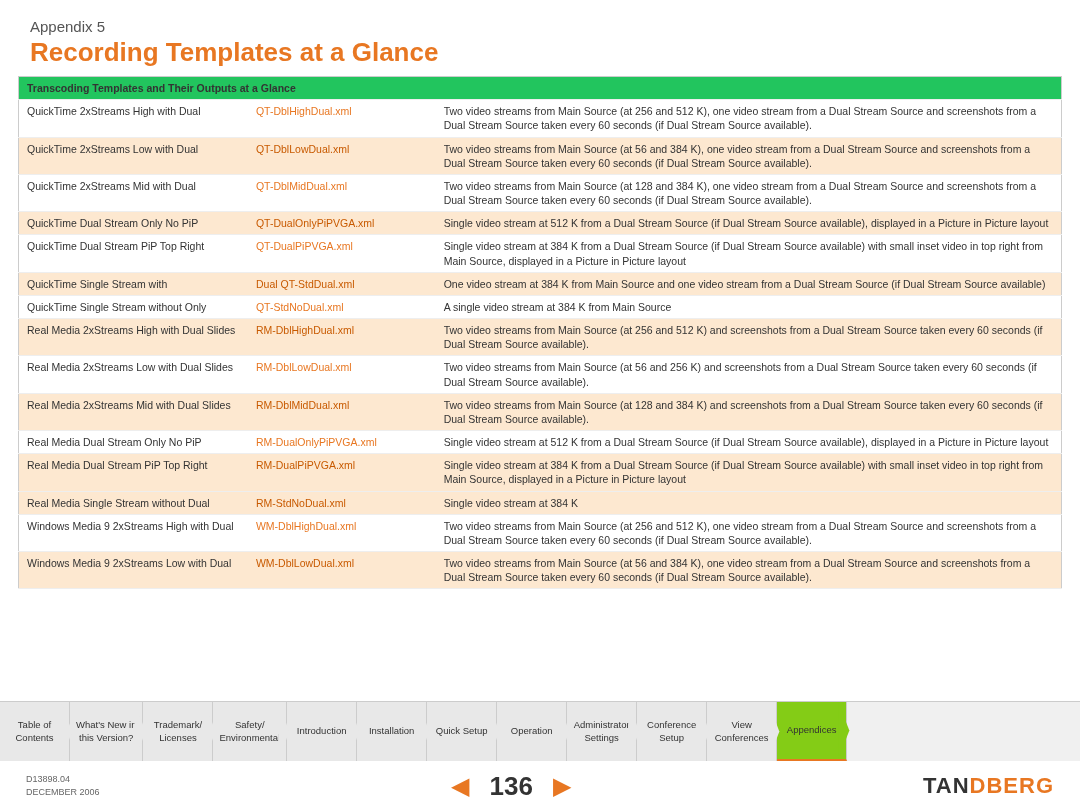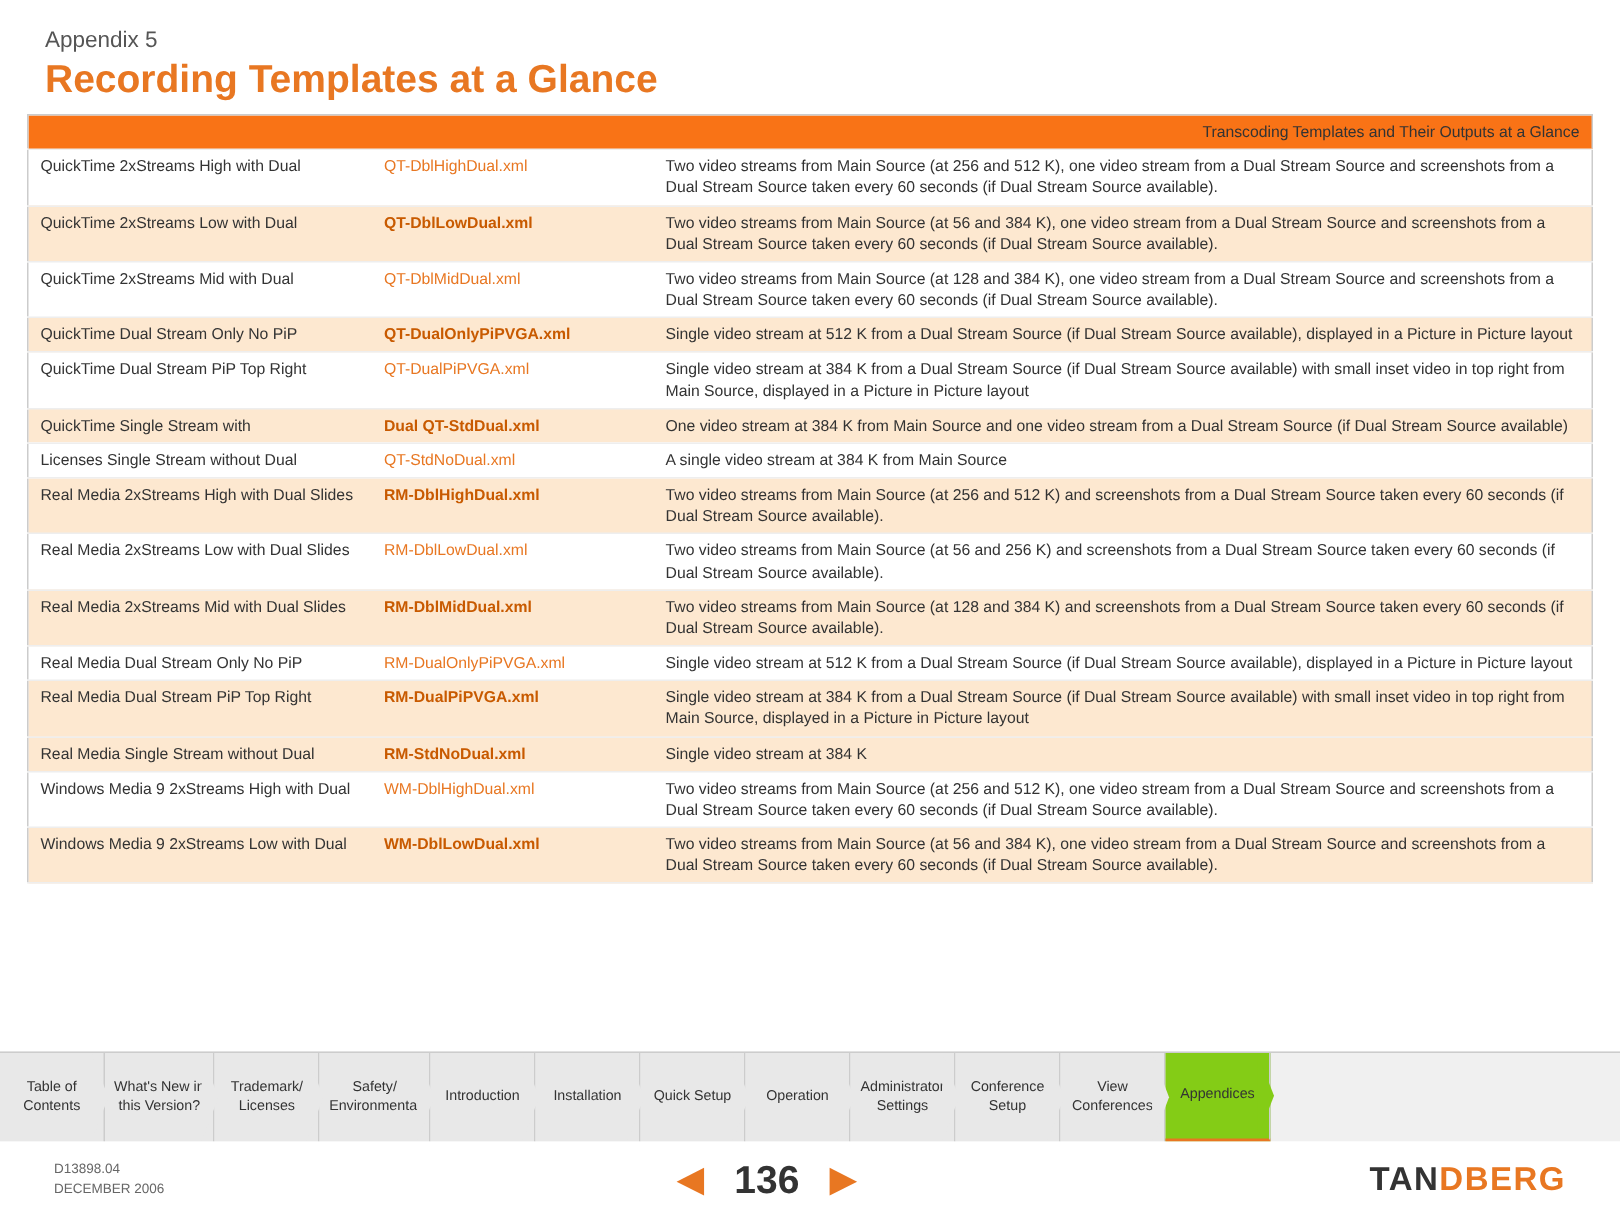--- a/index.html
+++ b/index.html
@@ -51,24 +51,24 @@
     }
 
     .data-table {
       width: 100%;
       border-collapse: collapse;
       border: 1px solid #ccc;
       font-size: 11px;
     }
 
     .table-header-row td {
-      background: #f97316;
+      background: #22c55e;
       color: #fff;
-      font-weight: normal;
-      text-align: right;
+      font-weight: bold;
+      text-align: left;
       padding: 6px 10px;
       font-size: 12px;
     }
 
     .data-table tr.row-highlight {
       background: #fde8d0;
     }
     .data-table tr.row-normal {
       background: #fff;
     }
@@ -88,21 +88,21 @@
     .data-table td:nth-child(2) {
       width: 18%;
       color: #e87722;
     }
     .data-table td:nth-child(3) {
       width: 60%;
     }
 
     .row-highlight td:nth-child(2) {
       color: #c85a00;
-      font-weight: bold;
+      font-weight: normal;
     }
 
     
     .bottom-nav {
       position: absolute;
       bottom: 50px;
       left: 0;
       right: 0;
       display: flex;
       align-items: stretch;
@@ -148,21 +148,21 @@
     
     .page-footer {
       position: absolute;
       bottom: 0;
       left: 0;
       right: 0;
       height: 50px;
       display: flex;
       align-items: center;
       justify-content: space-between;
-      padding: 0 36px;
+      padding: 0 26px;
       background: #fff;
     }
 
     .footer-doc-info {
       font-size: 9px;
       color: #666;
       line-height: 1.5;
     }
 
     .footer-nav-arrows {
@@ -236,21 +236,21 @@
           <td>QuickTime Dual Stream PiP Top Right</td>
           <td>QT-DualPiPVGA.xml</td>
           <td>Single video stream at 384 K from a Dual Stream Source (if Dual Stream Source available) with small inset video in top right from Main Source, displayed in a Picture in Picture layout</td>
         </tr>
         <tr class="row-highlight">
           <td>QuickTime Single Stream with</td>
           <td>Dual QT-StdDual.xml</td>
           <td>One video stream at 384 K from Main Source and one video stream from a Dual Stream Source (if Dual Stream Source available)</td>
         </tr>
         <tr class="row-normal">
-          <td>Licenses Single Stream without Dual</td>
+          <td>QuickTime Single Stream without Only</td>
           <td>QT-StdNoDual.xml</td>
           <td>A single video stream at 384 K from Main Source</td>
         </tr>
         <tr class="row-highlight">
           <td>Real Media 2xStreams High with Dual Slides</td>
           <td>RM-DblHighDual.xml</td>
           <td>Two video streams from Main Source (at 256 and 512 K) and screenshots from a Dual Stream Source taken every 60 seconds (if Dual Stream Source available).</td>
         </tr>
         <tr class="row-normal">
           <td>Real Media 2xStreams Low with Dual Slides</td>

